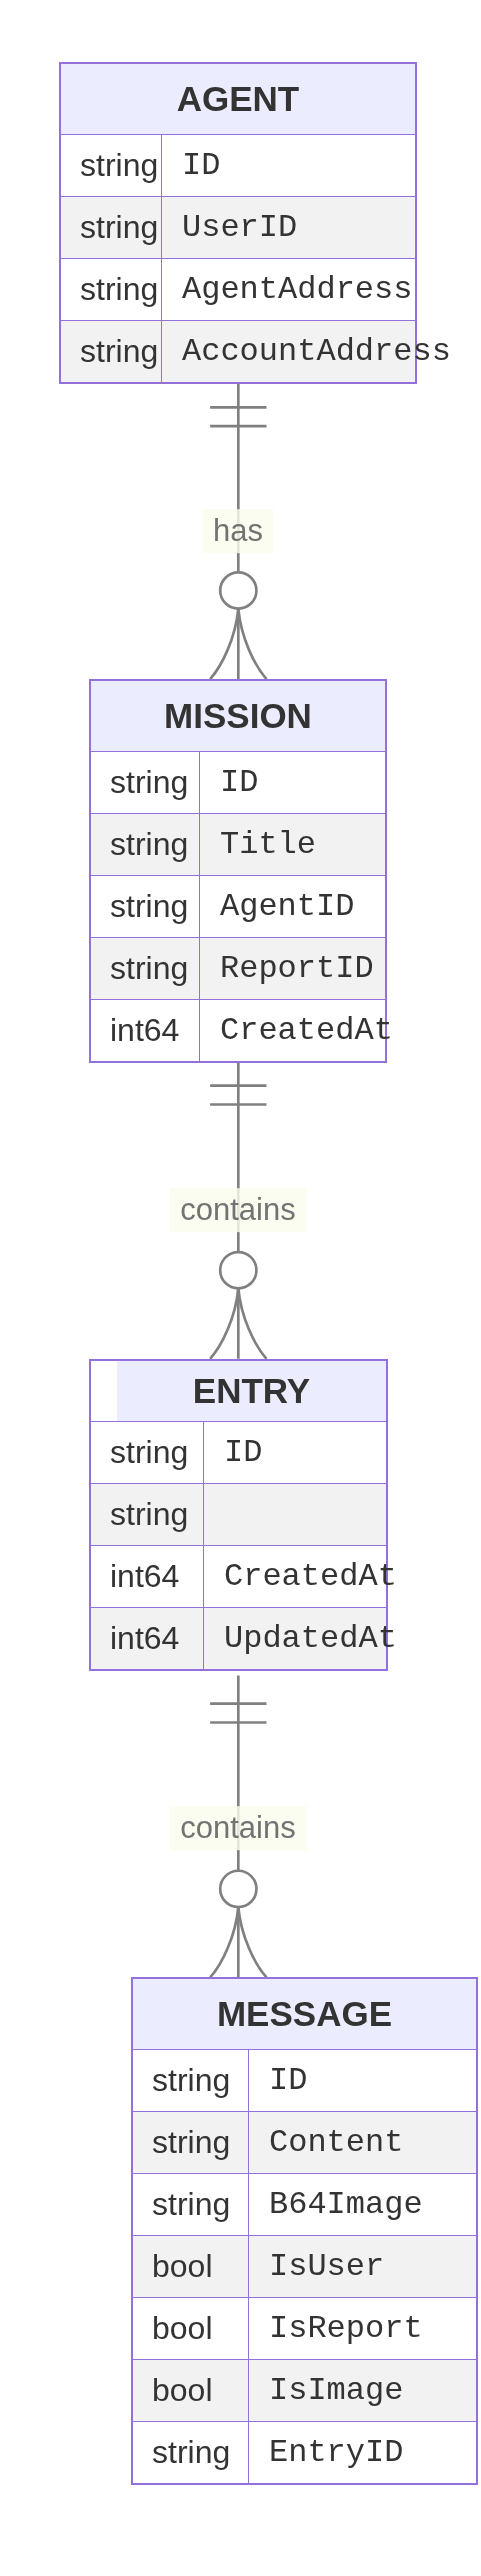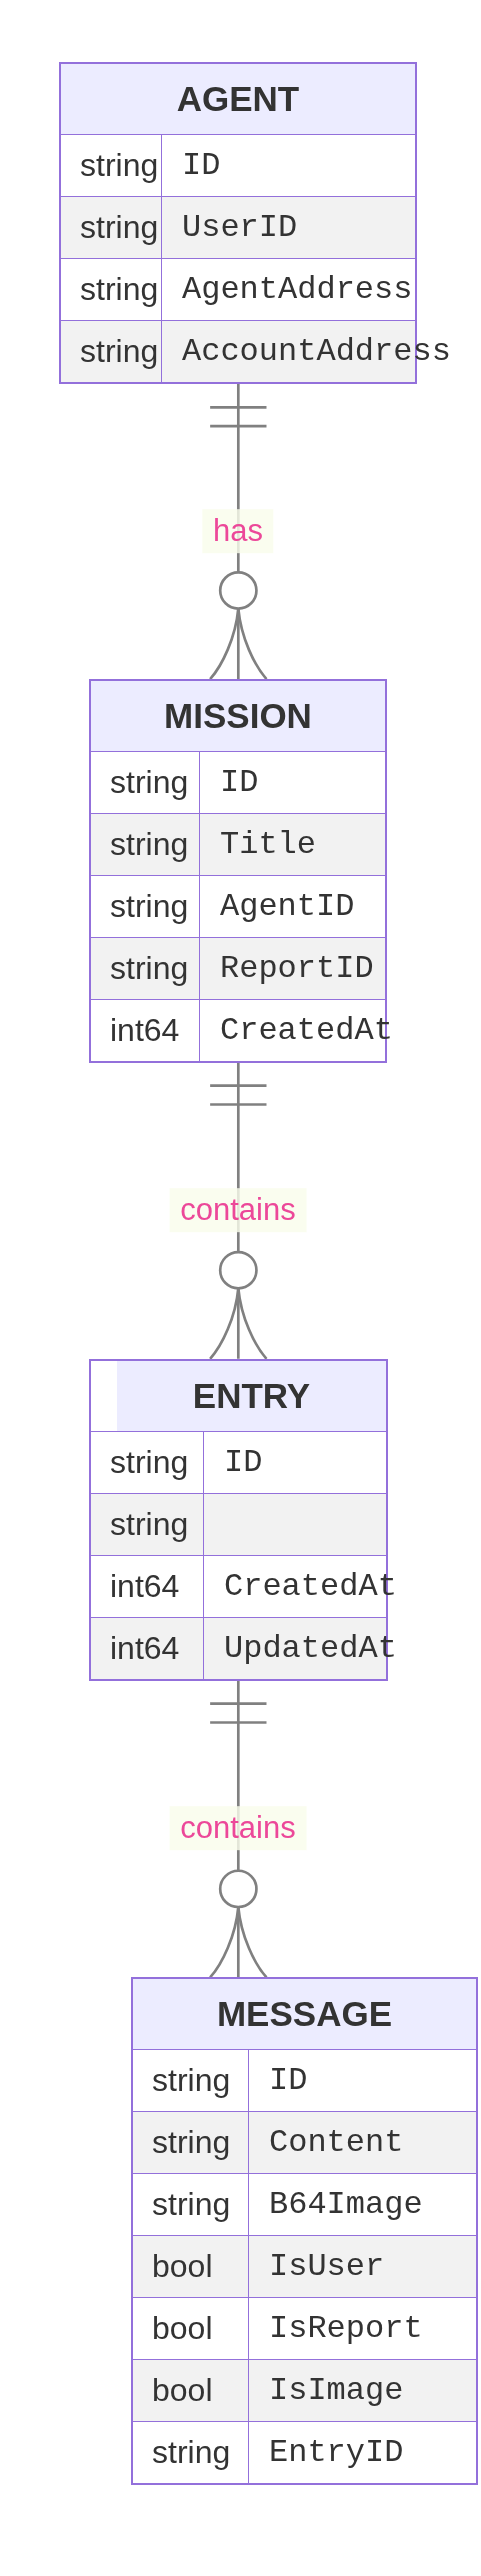--- a/index.html
+++ b/index.html
@@ -30,21 +30,21 @@
   }
   .entity-row.even{background:#f2f2f2;}
   .entity-row.odd{background:#ffffff;}
   .cell{display:flex;align-items:center;box-sizing:border-box;}
   .cell-type{padding-left:19px;border-right:1.3px solid #9370DB;flex:0 0 auto;}
   .cell-name{padding-left:20px;flex:1 1 auto;font-family:Liberation Mono, monospace;}
   .rel-label{
     position:absolute;z-index:3;
     transform:translate(-50%,-50%);
     background:rgba(249,252,235,0.82);
-    font-size:31px;color:#ec4899;
+    font-size:31px;color:#737373;
     padding:4px 10.7px;line-height:1.15;
     white-space:nowrap;
   }
 </style>
 </head>
 <body>
 
 <div id="diagram">
     <svg id="edges" width="482" height="2576" viewBox="0 0 718 3839">
       <g>
@@ -124,21 +124,21 @@
       <div class="entity-row even" style="height: 62px;">
         <div class="cell cell-type" style="width: 109px;">string</div>
         <div class="cell cell-name">ReportID</div>
       </div>
       <div class="entity-row odd" style="height: 62px;">
         <div class="cell cell-type" style="width: 109px;">int64</div>
         <div class="cell cell-name">CreatedAt</div>
       </div>
     </div>
     <div class="entity" style="left: 89px; top: 1359px; width: 299px;">
-      <div class="entity-header" style="height: 70px; margin-left: 26px;">
+      <div class="entity-header" style="height: 60px; margin-left: 26px;">
         <span>ENTRY</span>
       </div>
       <div class="entity-row odd" style="height: 62px;">
         <div class="cell cell-type" style="width: 113px;">string</div>
         <div class="cell cell-name">ID</div>
       </div>
       <div class="entity-row even" style="height: 62px;">
         <div class="cell cell-type" style="width: 113px;">string</div>
       </div>
       <div class="entity-row odd" style="height: 62px;">

